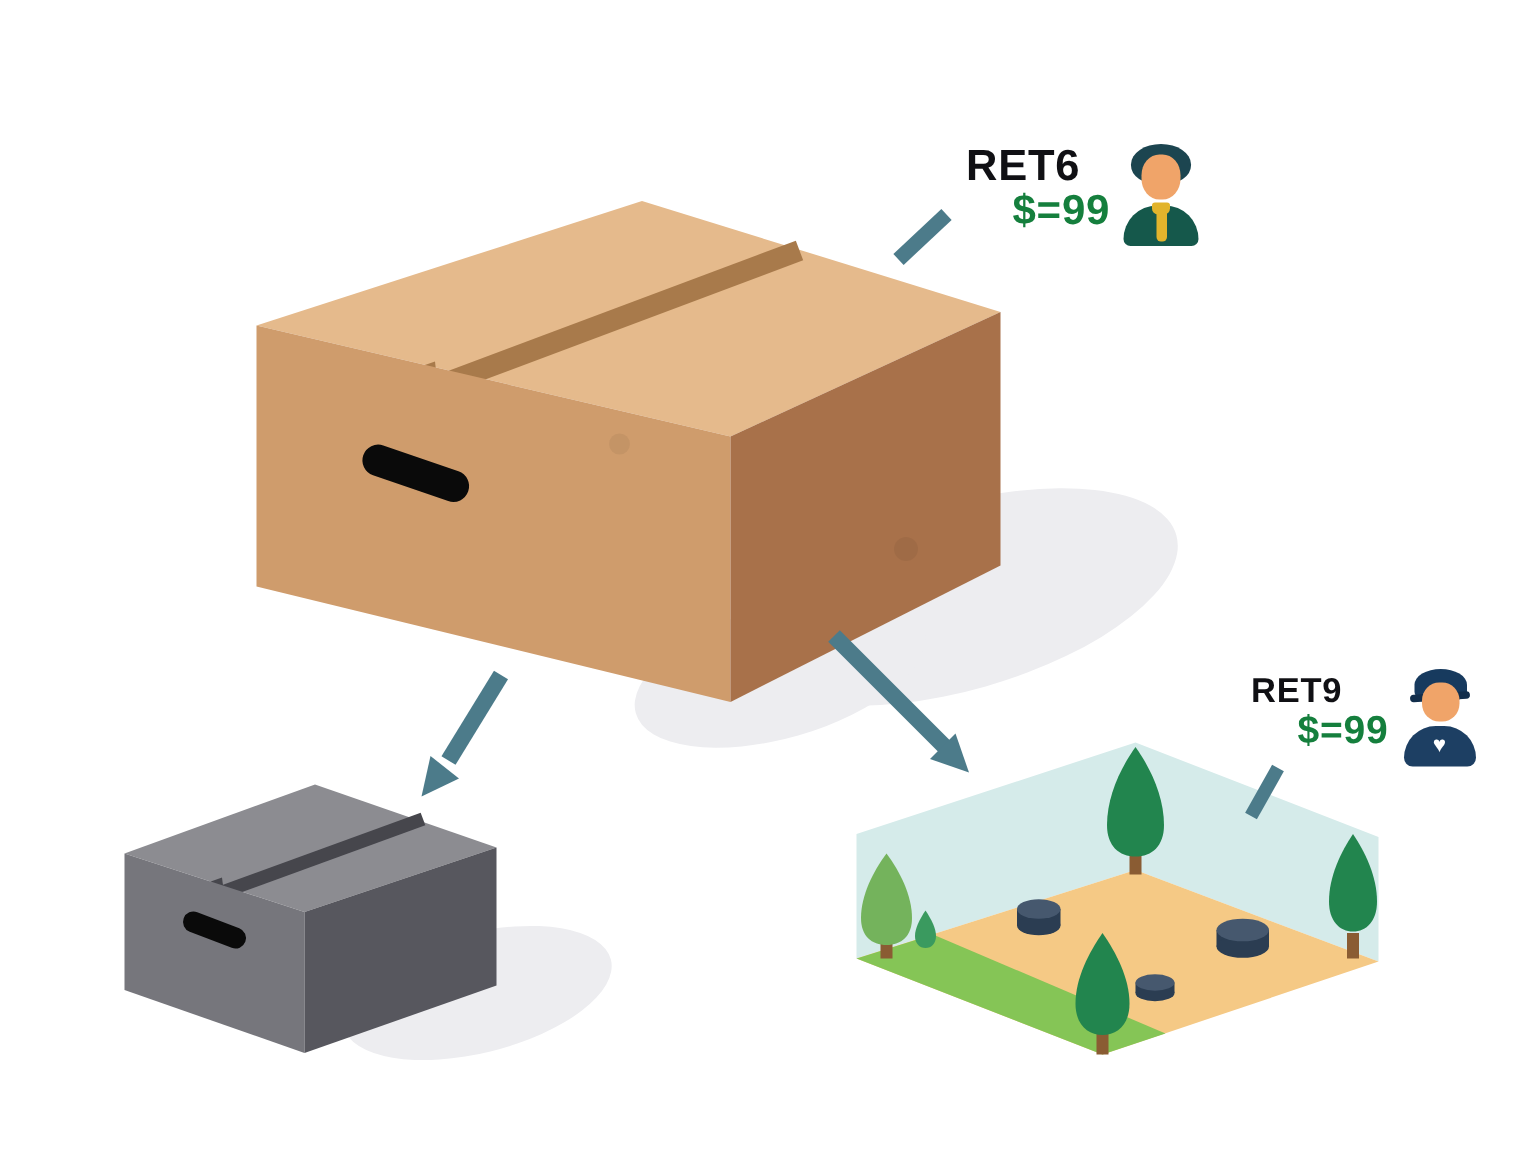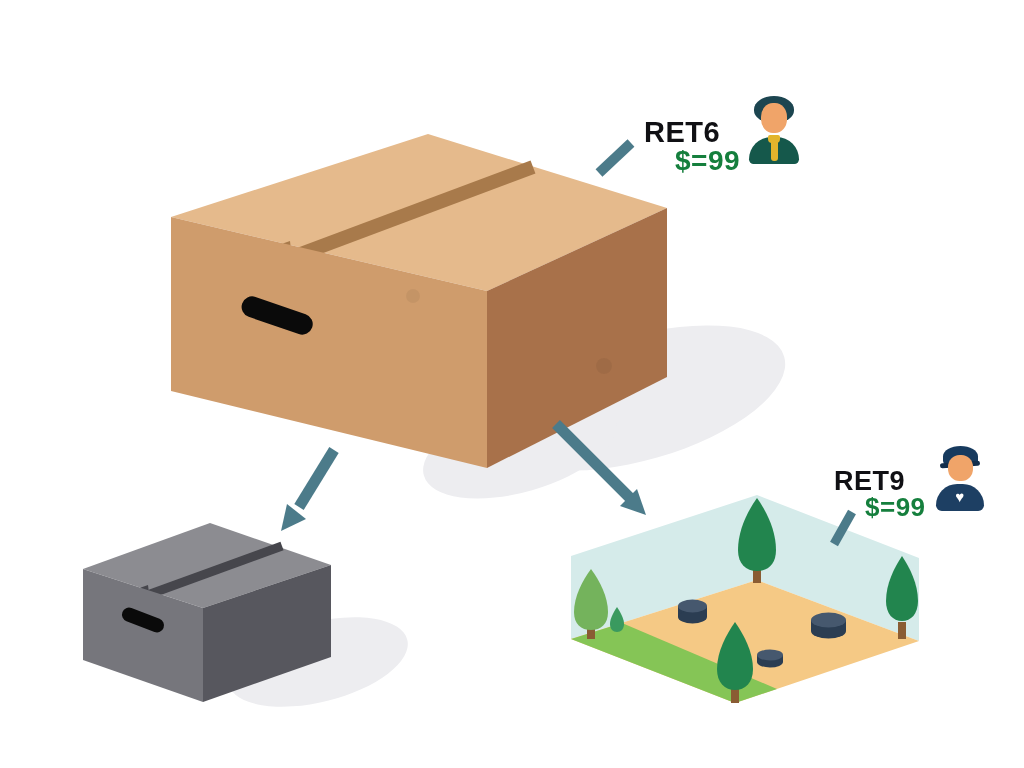--- a/index.html
+++ b/index.html
@@ -4,23 +4,23 @@
 <style>
   * { margin:0; padding:0; box-sizing:border-box; }
   html,body { width:1024px; height:768px; background:#ffffff; overflow:hidden;
               font-family:"Liberation Sans", sans-serif; }
   .canvas { position:relative; width:1024px; height:768px; background:#ffffff; }
   .scene-svg { position:absolute; left:0; top:0; }
 
   
   .label-group { position:absolute; display:flex; gap:9px; align-items:flex-start; font-weight:bold; }
   .label-text  { display:flex; flex-direction:column; }
-  .label-title { font-size:29px; line-height:30px; letter-spacing:0.5px; color:#101014;margin-top:21px; }
+  .label-title { font-size:29px; line-height:30px; letter-spacing:0.5px; color:#101014; }
   .label-price { font-size:28px; line-height:29px; letter-spacing:0.5px; color:#157f3d; margin-top:-1px;margin-left:31px; }
-  .label-group.small .label-title { font-size:27px; line-height:28px; }
+  .label-group.small .label-title { font-size:23px; line-height:28px; }
   .label-group.small .label-price { font-size:26px; line-height:27px; }
   #label-ret6 { left:644px; top:96px; }
   #label-ret9 { left:834px; top:446px; }
 
   
   .person { position:relative; width:50px; height:68px; }
   .businessman .hair { position:absolute; left:5px; top:0; width:40px; height:27px;
                        background:#1c4550; border-radius:50% 50% 46% 46%; }
   .businessman .face { position:absolute; left:12px; top:7px; width:26px; height:30px;
                        background:#f0a469; border-radius:46%; }

